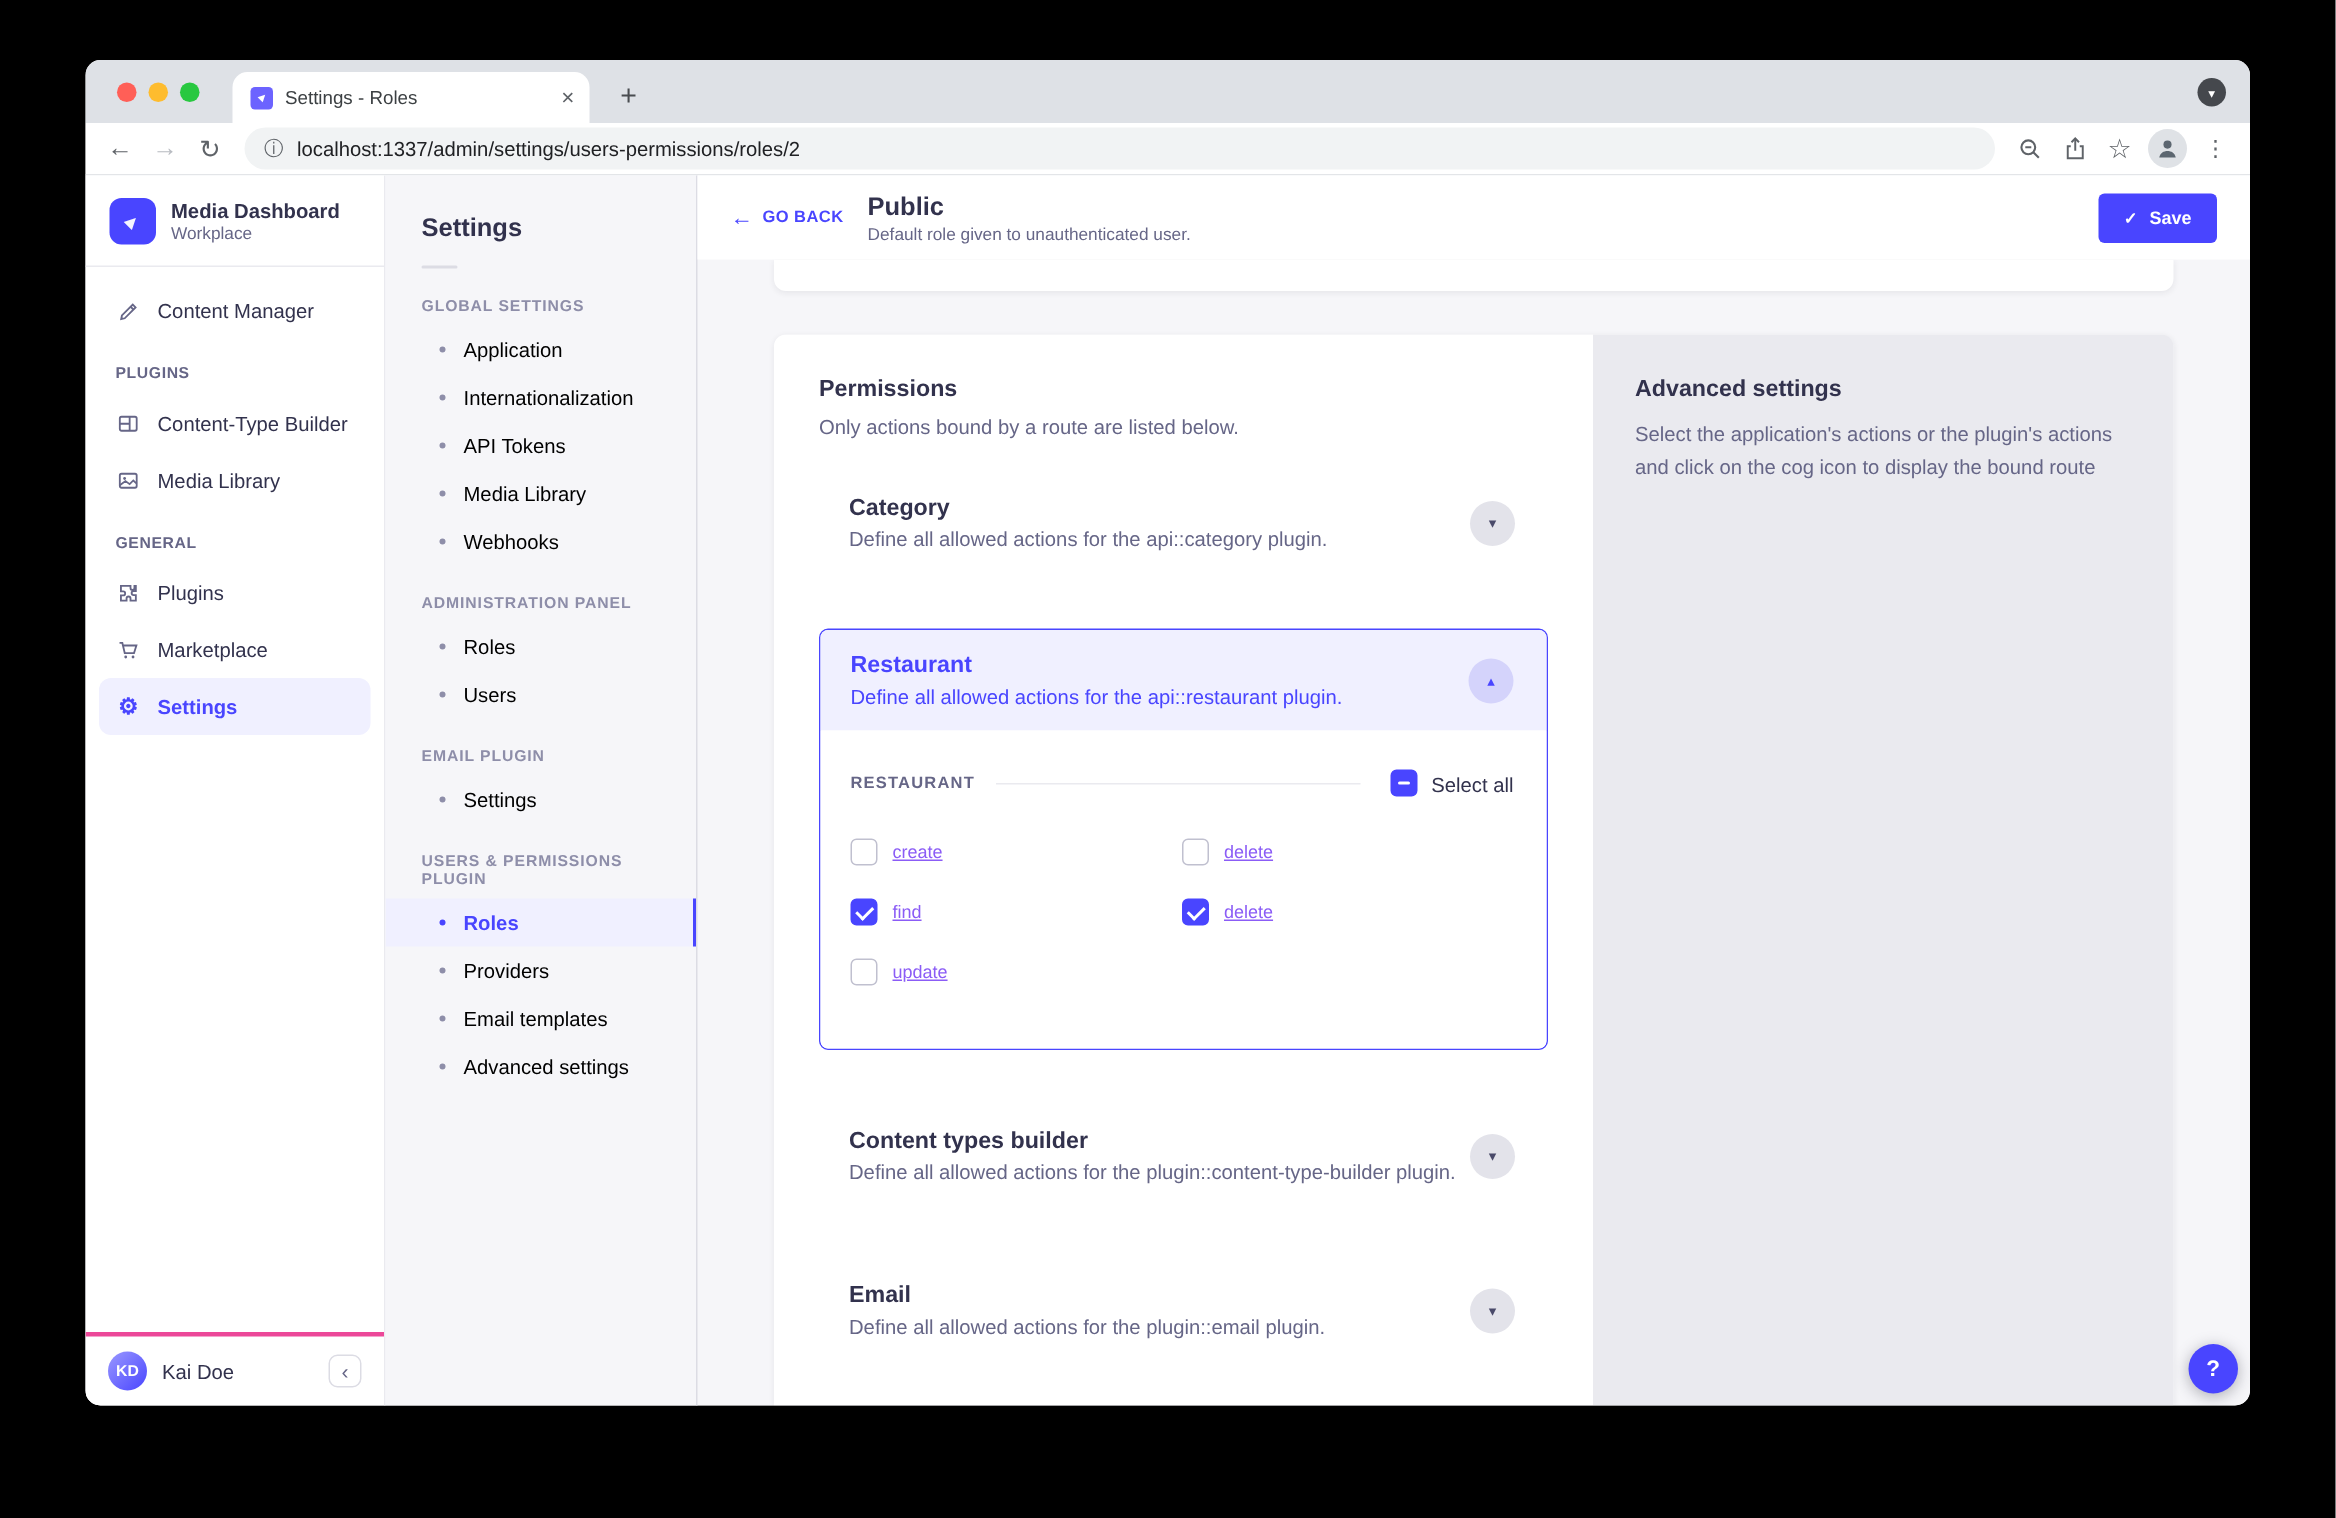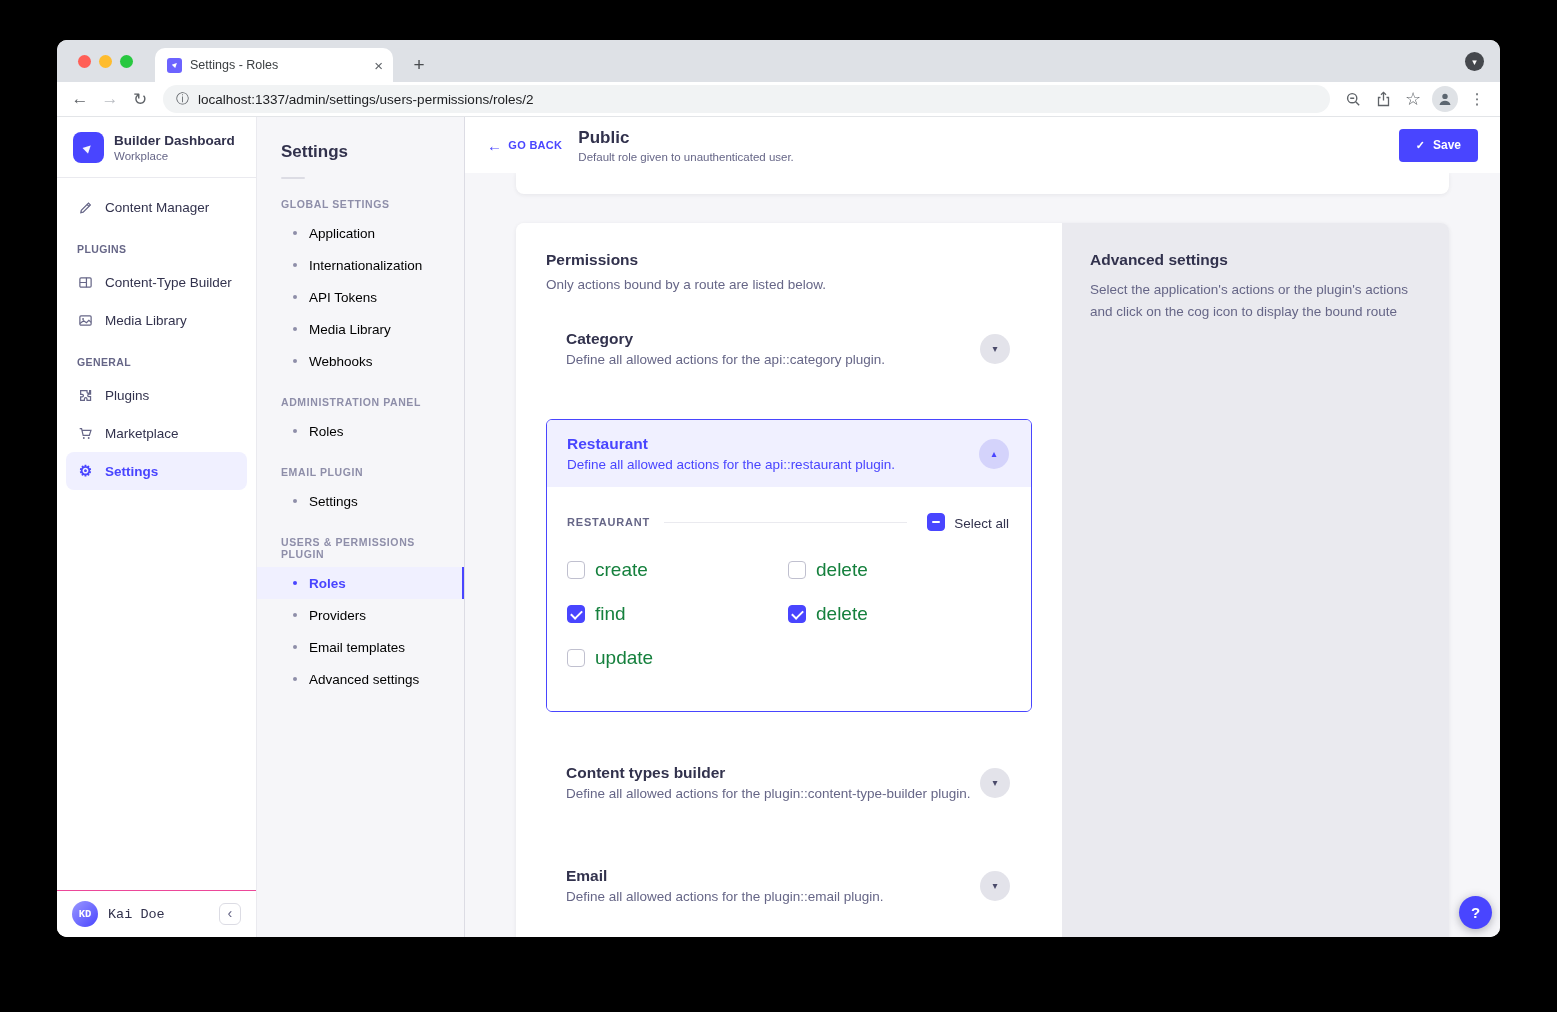--- a/index.html
+++ b/index.html
@@ -34,21 +34,21 @@
   .logo span{color:rgba(255,255,255,.95);font-size:13px;transform:rotate(45deg);line-height:1;}
   .brand-title{font-size:13.5px;font-weight:bold;color:#32324d;}
   .brand-sub{font-size:11.5px;color:#666687;margin-top:2px;}
   .sb-divider{height:1px;background:#eaeaef;}
   .sb-nav{padding:10px 9px;flex:1;}
   .sb-item{height:38px;display:flex;align-items:center;gap:11px;padding:0 11px;border-radius:8px;font-size:13.5px;color:#32324d;}
   .sb-item .ic{width:17px;display:flex;justify-content:center;align-items:center;color:#666687;}
   .sb-item.active{background:#f0f0ff;color:#4945ff;font-weight:bold;}
   .sb-item.active .ic{color:#4945ff;}
   .sb-section{font-size:10.5px;font-weight:bold;color:#666687;letter-spacing:.4px;padding:0 11px;margin:17px 0 8px;}
-  .sb-footer{border-top:1px solid #ec4899;height:46px;display:flex;align-items:center;padding:0 15px;gap:10px;font-family:Liberation Mono, monospace;}
+  .sb-footer{border-top:3px solid #ec4899;height:46px;display:flex;align-items:center;padding:0 15px;gap:10px;}
   .kd{width:26px;height:26px;border-radius:50%;background:linear-gradient(135deg,#9a98ff,#4945ff);color:#fff;font-size:10.5px;font-weight:bold;display:flex;align-items:center;justify-content:center;flex:0 0 26px;}
   .kd-name{font-size:13.5px;color:#32324d;flex:1;}
   .collapse-btn{width:22px;height:22px;border:1px solid #dcdce4;border-radius:6px;color:#666687;display:flex;align-items:center;justify-content:center;font-size:14px;background:#fff;box-sizing:border-box;}
 
   .subnav{width:208px;background:#f6f6f9;border-right:1px solid #dcdce4;padding-top:25px;box-sizing:border-box;flex:0 0 208px;overflow:hidden;}
   .subnav-title{font-size:17px;font-weight:bold;color:#32324d;padding:0 24px;}
   .subnav-divider{width:24px;height:2px;background:#dcdce4;margin:15px 24px 0;border-radius:2px;}
   .sn-label{font-size:10.5px;font-weight:bold;color:#8e8ea9;letter-spacing:.6px;padding:0 24px;margin:19px 0 7px;}
   .sn-item{height:32px;display:flex;align-items:center;padding-left:36px;gap:12px;font-size:13.5px;color:#000000;box-sizing:border-box;}
   .sn-dot{width:4px;height:4px;border-radius:50%;background:#8e8ea9;flex:0 0 4px;}
@@ -85,21 +85,21 @@
   .acc-body{background:#fff;padding:26px 22px 42px 20px;border-radius:0 0 5px 5px;}
   .perm-head{display:flex;align-items:center;}
   .perm-cat{font-size:11px;font-weight:bold;color:#666687;letter-spacing:.8px;}
   .perm-line{flex:1;height:1px;background:#eaeaef;margin:0 20px 0 14px;}
   .selectall{display:flex;align-items:flex-end;gap:9px;font-size:13.5px;color:#32324d;}
   .cb{width:18px;height:18px;border-radius:4px;border:1px solid #c0c0cf;background:#fff;box-sizing:border-box;position:relative;flex:0 0 18px;}
   .cb.checked,.cb.indeterminate{background:#4945ff;border-color:#4945ff;}
   .cb.checked::after{content:"";position:absolute;left:5px;top:2px;width:5px;height:9px;border:solid #fff;border-width:0 2px 2px 0;transform:rotate(45deg);}
   .cb.indeterminate::after{content:"";position:absolute;left:4px;top:7px;width:8px;height:2px;background:#fff;border-radius:1px;}
   .perm-grid{display:grid;grid-template-columns:1fr 1fr;row-gap:22px;margin-top:28px;}
-  .perm-item{display:flex;align-items:center;gap:10px;font-size:19px;color:#15803d;}
+  .perm-item{display:flex;align-items:center;gap:10px;font-size:12px;color:#8b5cf6;text-decoration:underline;}
 
   .help-fab{position:absolute;right:8px;bottom:8px;width:33px;height:33px;border-radius:50%;background:#4945ff;color:#fff;font-size:15px;font-weight:bold;display:flex;align-items:center;justify-content:center;box-shadow:0 2px 10px rgba(33,33,52,.35);border:none;}
   svg{display:block;}
 </style>
 </head>
 <body>
 
 <div class="window">
 
   <div class="tabstrip">
@@ -154,21 +154,21 @@
   </div>
 
   <div class="app">
 
     <div class="sidebar">
       <div class="brand">
         <div class="logo">
             <span>▲</span>
           </div>
         <div>
-          <div class="brand-title">Builder Dashboard</div>
+          <div class="brand-title">Media Dashboard</div>
           <div class="brand-sub">Workplace</div>
         </div>
       </div>
       <div class="sb-divider"></div>
       <div class="sb-nav">
         <div class="sb-item">
           <span class="ic">
             <svg width="15" height="15" viewBox="0 0 16 16" fill="none" stroke="currentColor" stroke-width="1.3">
                 <path d="M3 13.5 3.5 11 11.2 3.3 13.2 5.3 5.5 13 3 13.5z"></path>
                 <path d="M9.7 4.8 11.7 6.8"></path>
@@ -254,20 +254,24 @@
         </div>
       <div class="sn-item">
           <span class="sn-dot"></span>
           <span>Webhooks</span>
         </div>
 
       <div class="sn-label">ADMINISTRATION PANEL</div>
       <div class="sn-item">
           <span class="sn-dot"></span>
           <span>Roles</span>
+        </div>
+      <div class="sn-item">
+          <span class="sn-dot"></span>
+          <span>Users</span>
         </div>
 
       <div class="sn-label">EMAIL PLUGIN</div>
       <div class="sn-item">
           <span class="sn-dot"></span>
           <span>Settings</span>
         </div>
 
       <div class="sn-label">USERS &amp; PERMISSIONS PLUGIN</div>
       <div class="sn-item active">

